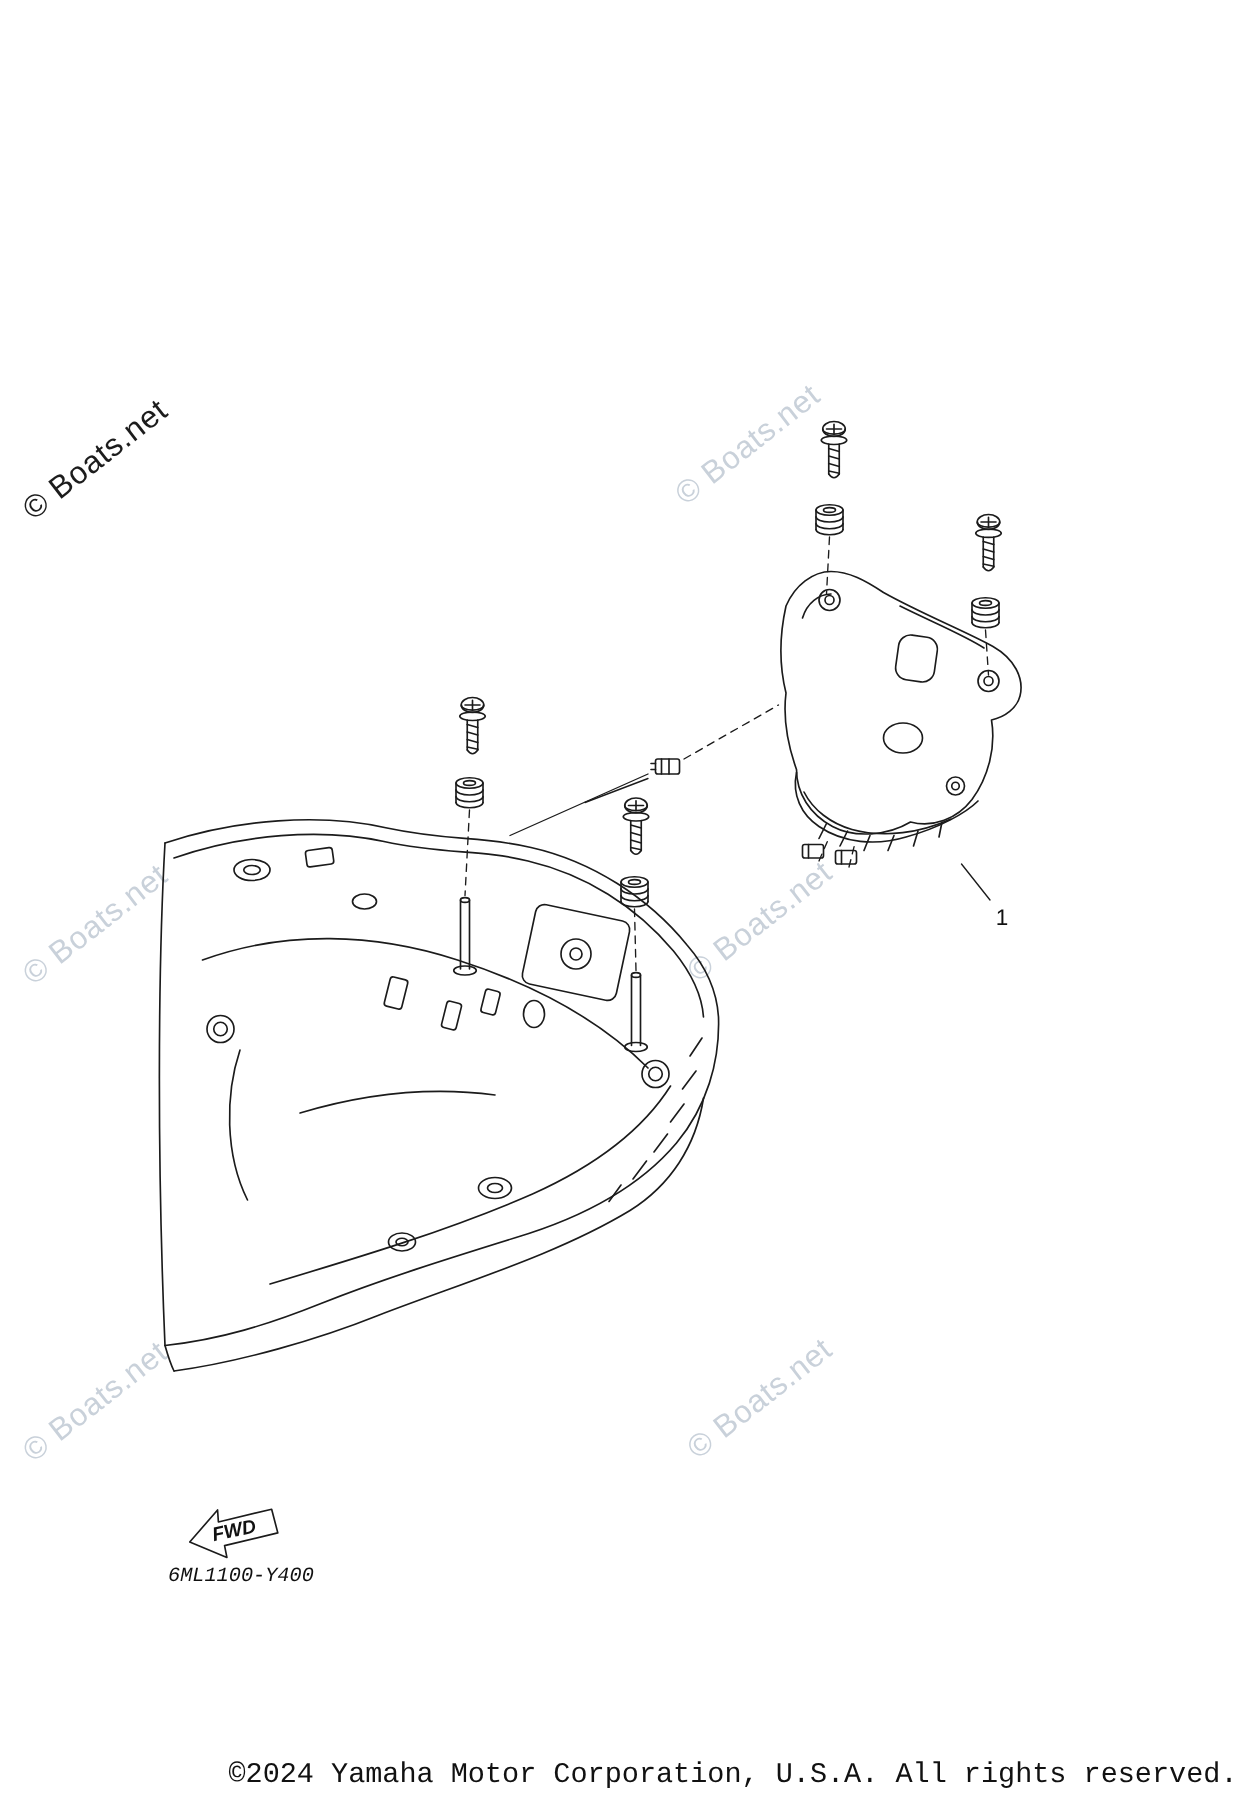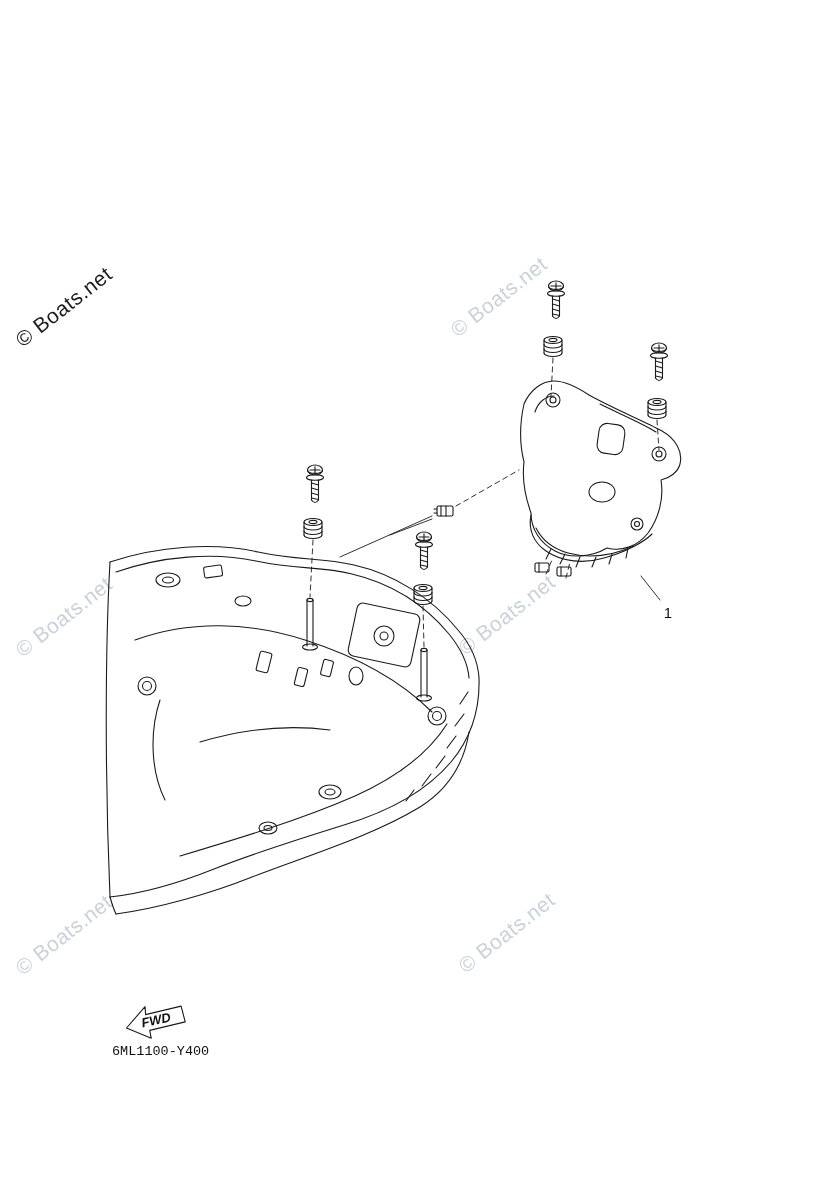--- a/index.html
+++ b/index.html
@@ -48,20 +48,21 @@
     font-size: 13px;
     color: #111111;
   }
   .diagram-code {
     position: absolute;
     left: 112px; top: 1044px;
     font-family: "Liberation Mono", monospace;
     font-size: 13.5px;
     color: #111111;
     white-space: nowrap;
+    font-style: italic;
   }
   .copyright {
     position: absolute;
     right: 6px; top: 1172px;
     font-family: "Liberation Mono", monospace;
     font-size: 19px;
     color: #111111;
     white-space: nowrap;
   }
 </style>
@@ -203,14 +204,15 @@
     </g>
 
     <g>
       <path d="M126 1026 L146 1006 L146 1014 L182 1008 L185 1024 L149 1030 L150 1038 Z" transform="rotate(-4 155 1020)"></path>
     </g>
   </svg>
 
   <div class="part-label">1</div>
   <div class="fwd-label">FWD</div>
   <div class="diagram-code">6ML1100-Y400</div>
+  <div class="copyright">©2024 Yamaha Motor Corporation, U.S.A. All rights reserved.</div>
 
 </div>
 
 </body></html>

